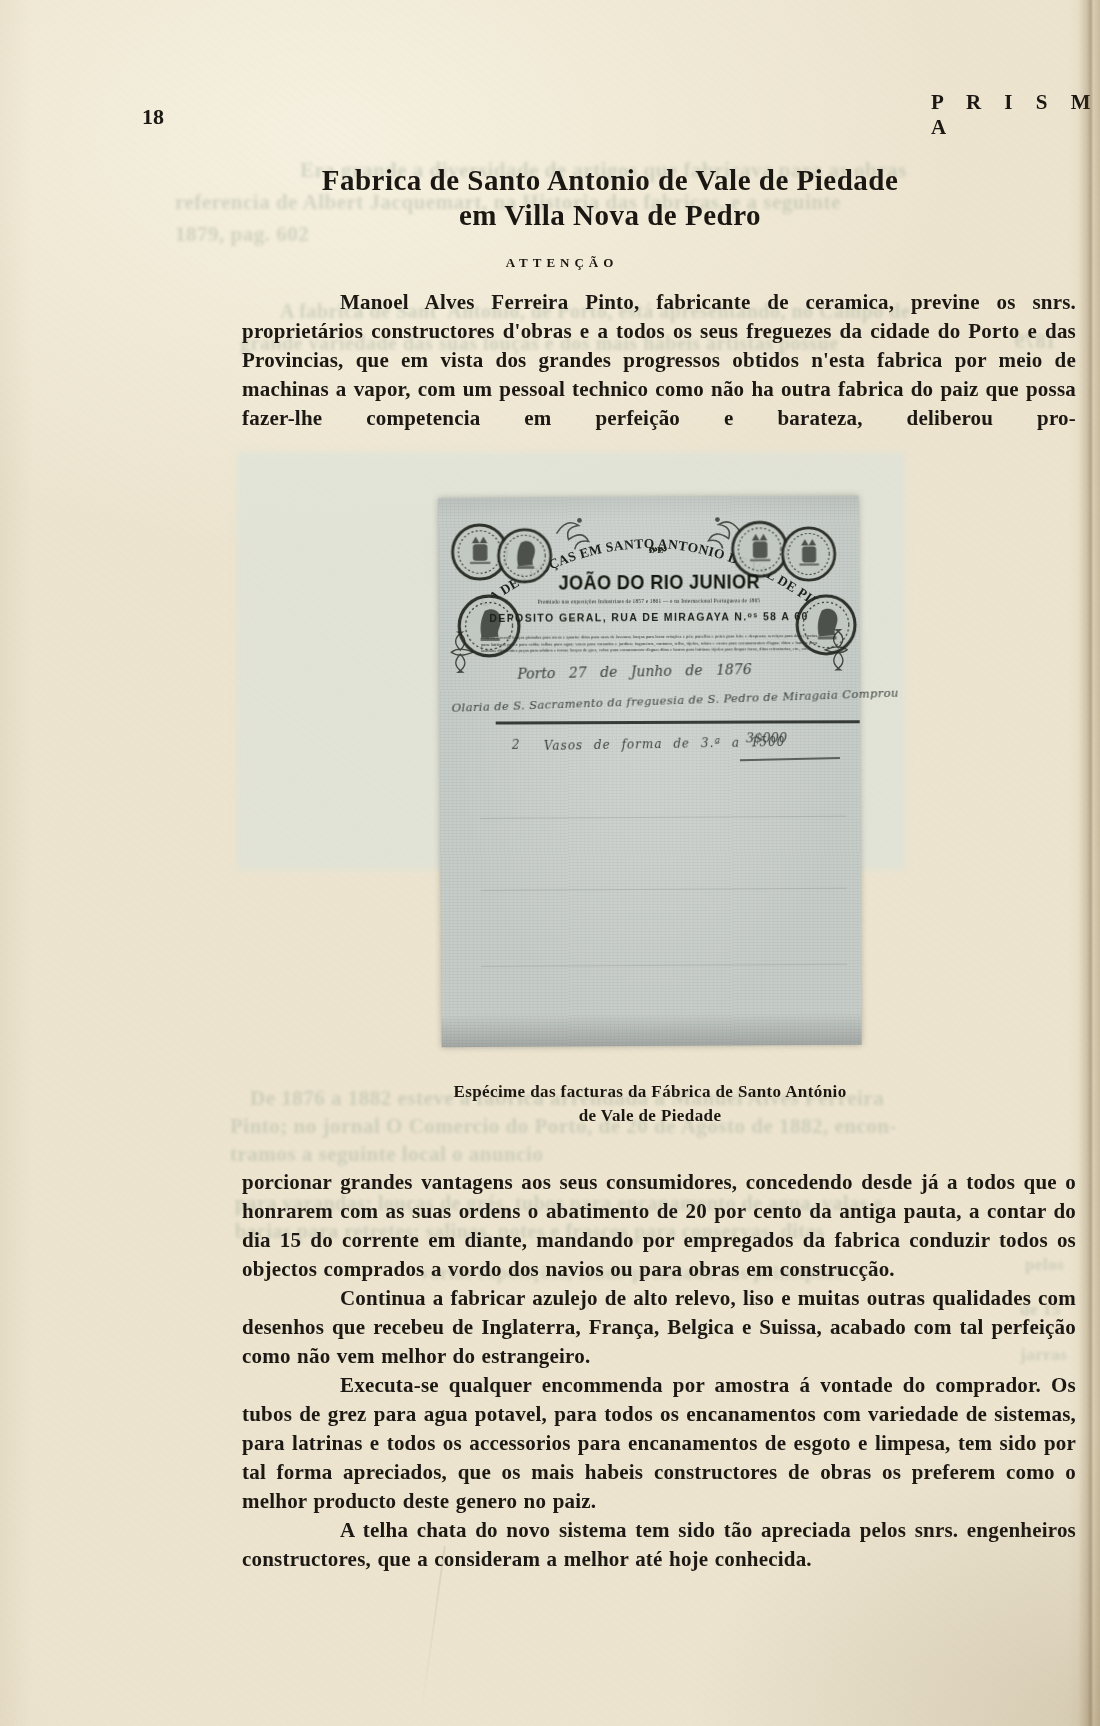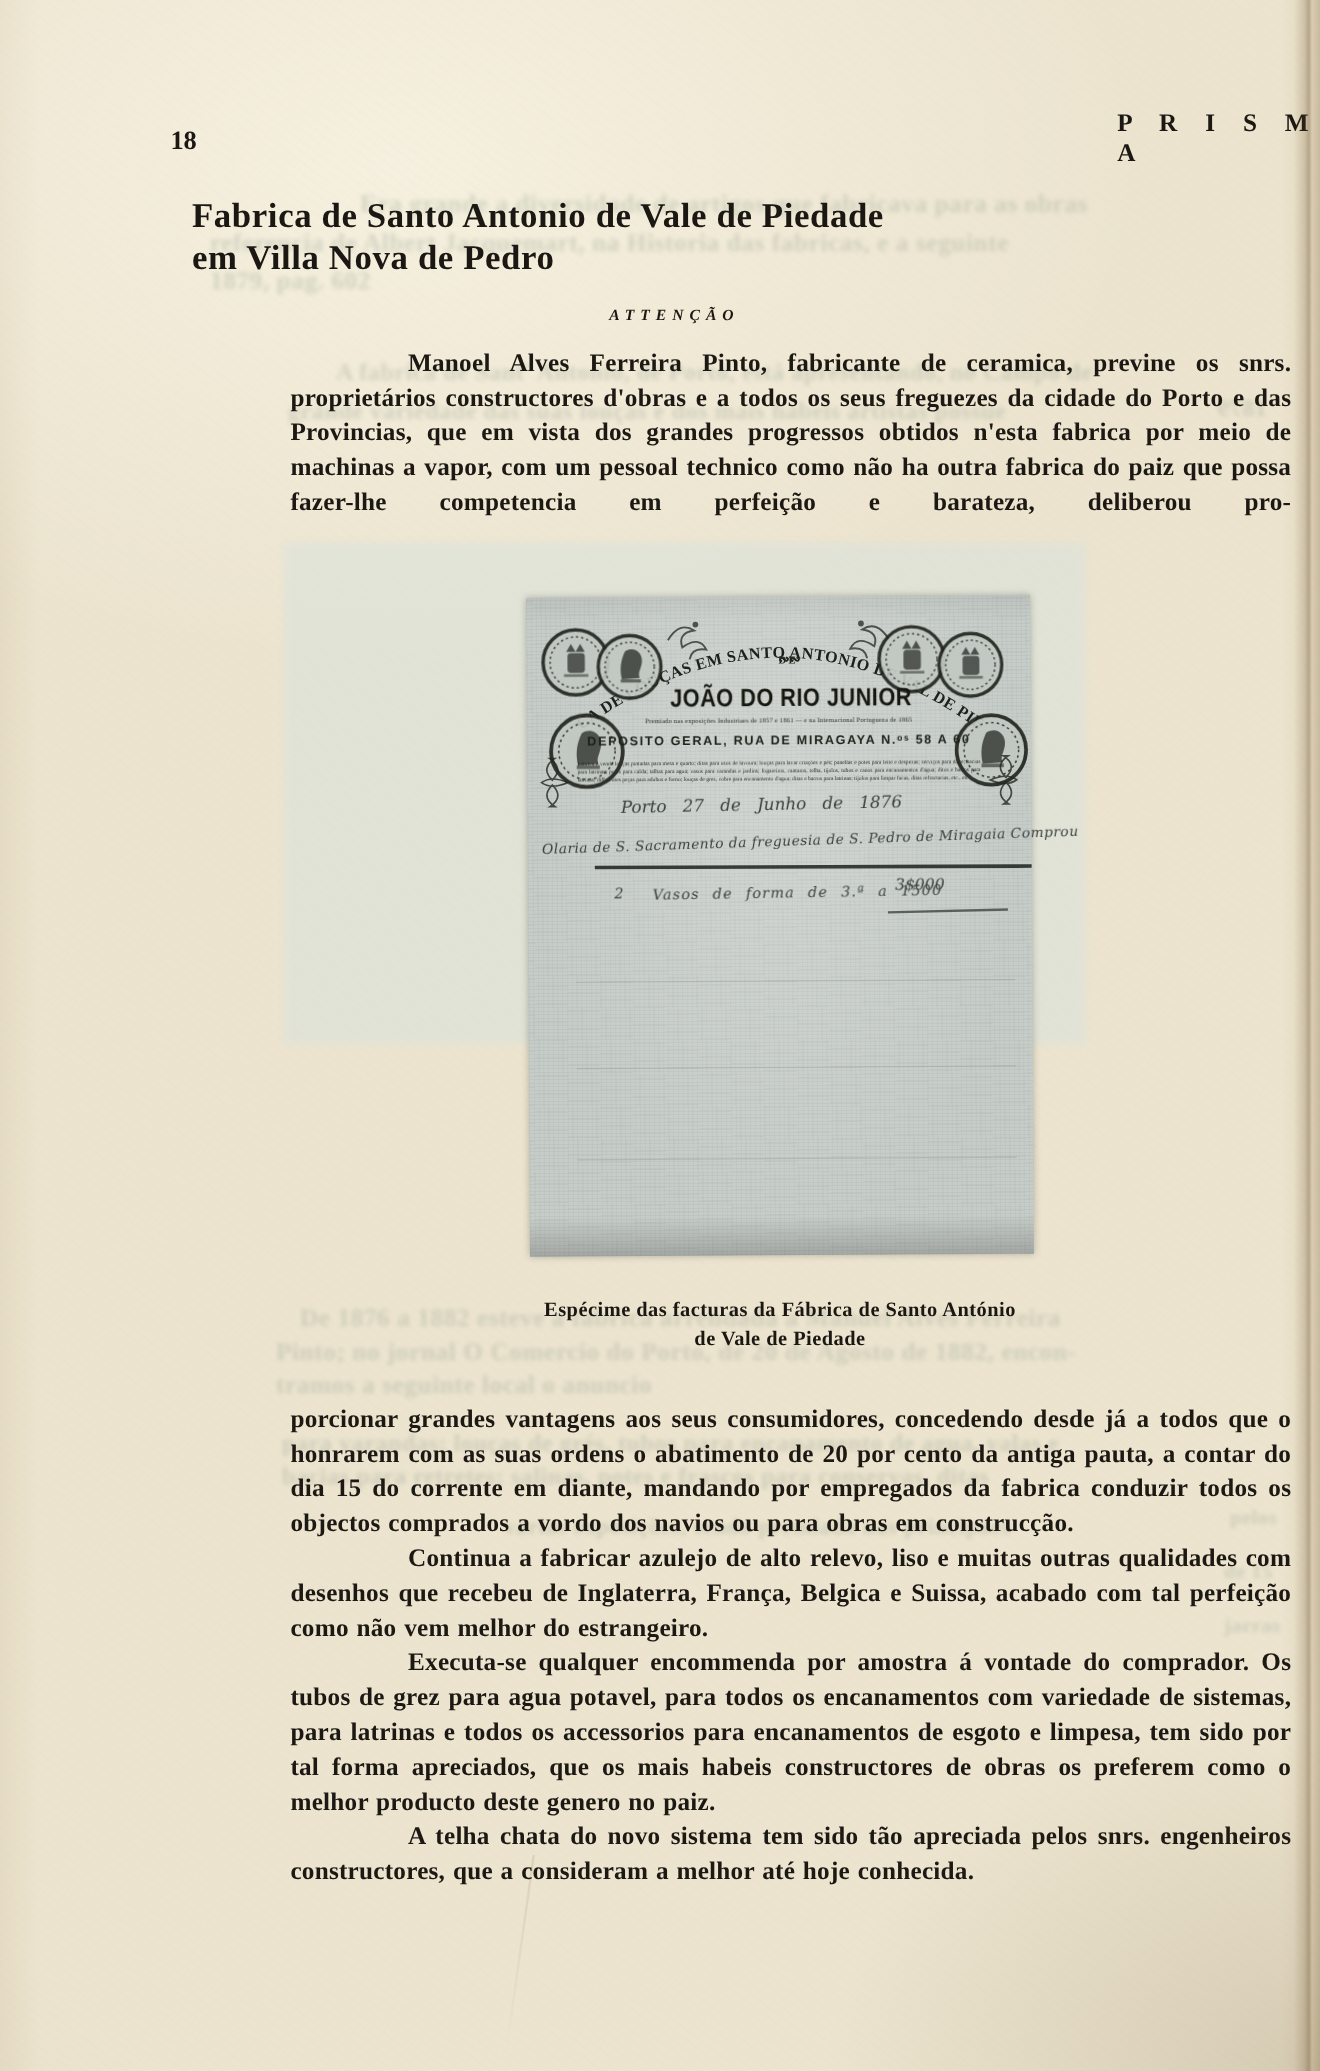--- a/index.html
+++ b/index.html
@@ -24,24 +24,24 @@
   .crease{position:absolute;left:432px;top:1545px;width:2px;height:170px;z-index:2;
     background:linear-gradient(180deg, rgba(120,100,60,.14), rgba(120,100,60,0));transform:rotate(8deg);}
 
   .ghost{position:absolute;z-index:2;font-weight:700;color:#8fa08c;opacity:.33;filter:blur(1.7px);
     white-space:nowrap;letter-spacing:.5px;}
   .ghost.mirror{transform:scaleX(-1);}
 
   .pageno{position:absolute;left:142px;top:104px;z-index:3;font-size:22px;font-weight:700;}
   .masthead{position:absolute;left:931px;top:90px;z-index:3;font-size:21px;font-weight:700;letter-spacing:9px;}
 
-  .title{position:absolute;left:160px;top:163px;width:900px;z-index:3;
+  .title{position:absolute;left:160px;top:163px;width:900px;z-index:3;text-align:center;
     font-size:29px;font-weight:700;letter-spacing:.5px;line-height:35px;}
   .kicker{position:absolute;left:242px;top:255px;width:640px;z-index:3;text-align:center;
-    font-size:13px;font-weight:700;letter-spacing:5px;font-style:italic;}
+    font-size:13px;font-weight:700;letter-spacing:5px;}
 
   .bodytext{font-size:21px;font-weight:700;letter-spacing:.2px;word-spacing:1px;
     line-height:29px;text-align:justify;color:#1c1813;}
   .para1{position:absolute;left:242px;top:288px;width:834px;z-index:3;text-indent:98px;text-align-last:justify;}
   .lower{position:absolute;left:242px;top:1168px;width:834px;z-index:3;}
   .lower p{margin:0;text-indent:98px;}
   .lower p.cont{text-indent:0;}
 
   
   .photo{position:absolute;left:440px;top:497px;width:420px;height:549px;z-index:4;

